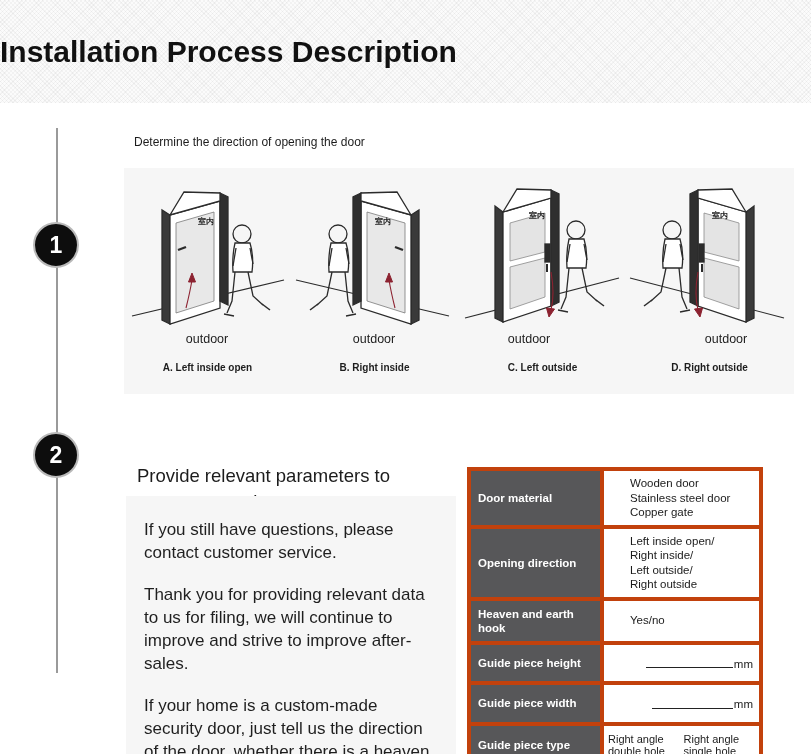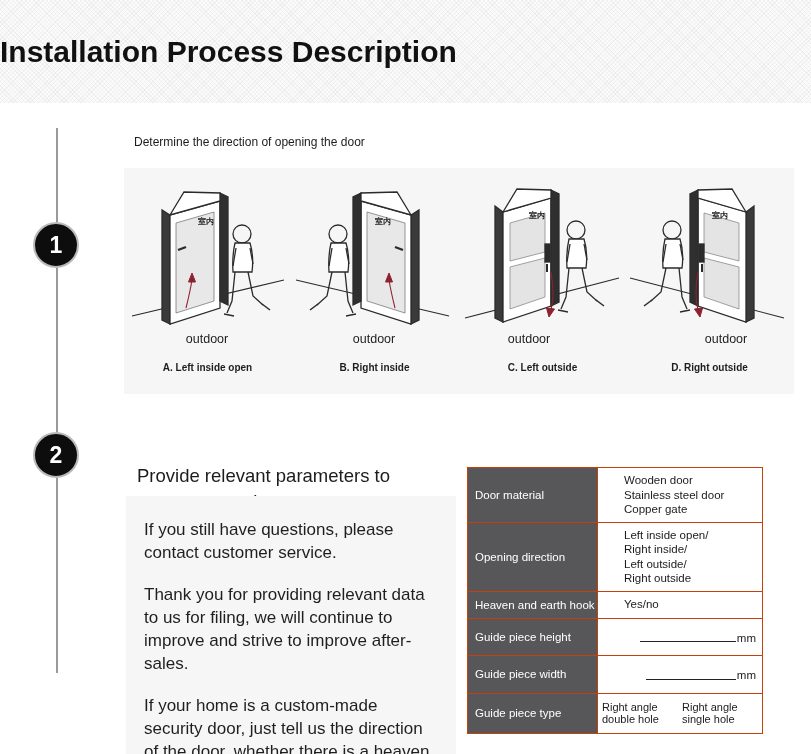--- a/index.html
+++ b/index.html
@@ -125,28 +125,28 @@
   
   #param-table {
     position: absolute;
     left: 467px; top: 467px;
     width: 296px;
     border-collapse: collapse;
     table-layout: fixed;
     font-size: 11.5px;
   }
   #param-table td {
-    border: 1px solid #c2410c;
+    border: 4px solid #c2410c;
     vertical-align: middle;
     padding: 0;
   }
   #param-table td.label-cell {
     background: #575759;
     color: #ffffff;
-    font-weight: normal;
+    font-weight: bold;
     width: 122px;
     padding: 6px 0 6px 7px;
     line-height: 14px;
   }
   #param-table td.value-cell {
     background: #ffffff;
     color: #1b1b1b;
     padding: 5px 0 5px 26px;
     line-height: 14.5px;
   }

